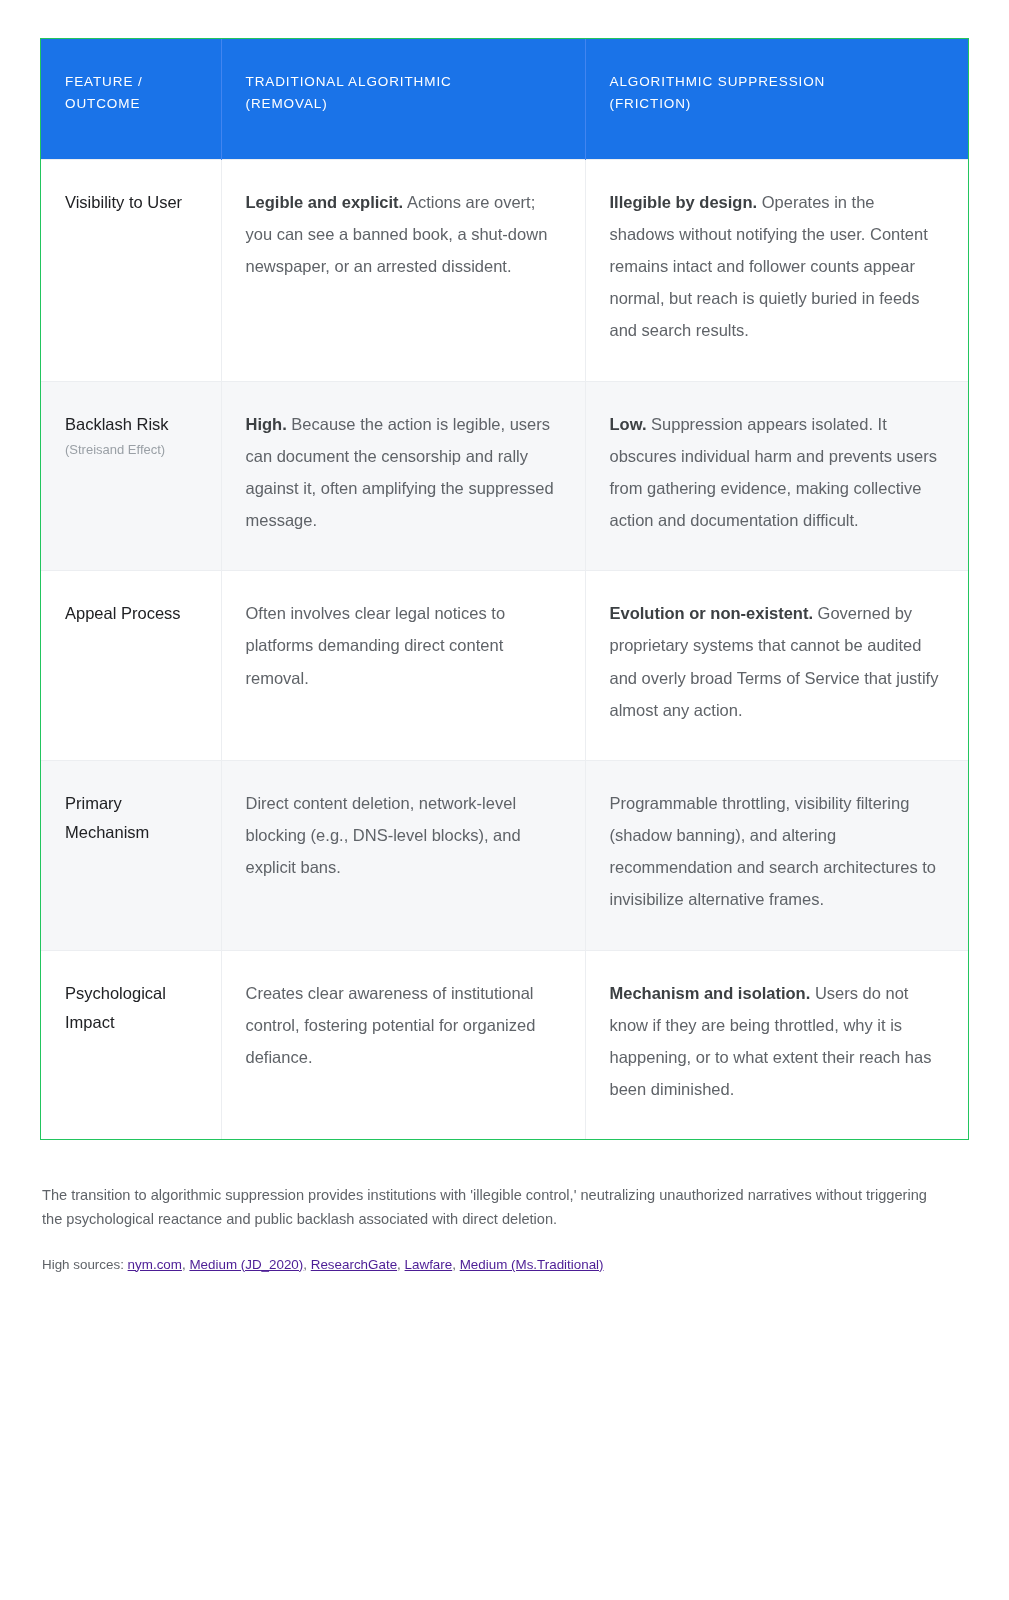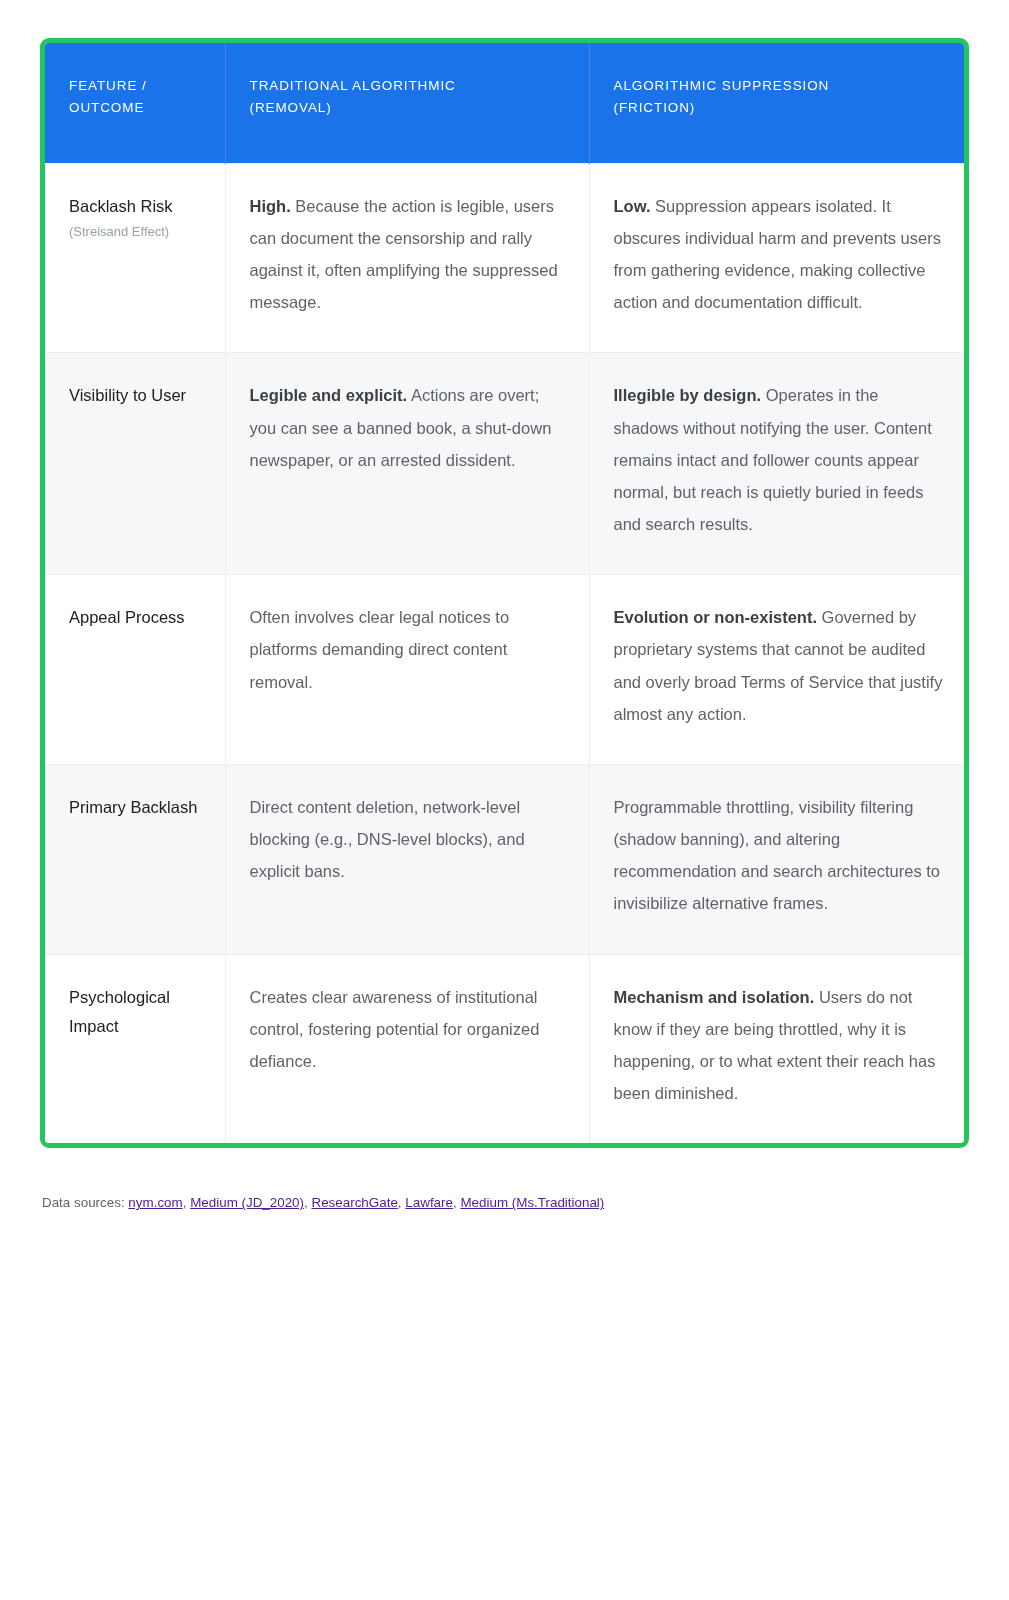--- a/index.html
+++ b/index.html
@@ -27,22 +27,22 @@
     line-height: 1.34;
     font-weight: 400;
     letter-spacing: -0.2px;
     color: #1b1b1b;
     margin: 0 0 52px 0;
     max-width: 800px;
   }
 
   
   .table-card {
-    border: 5px solid #22c55e;
-    border-radius: 9px;
+    border: 1px solid #22c55e;
+    border-radius: 0;
     overflow: hidden;
     background: #ffffff;
     box-shadow: 0 0 0 0 rgba(0,0,0,0);
   }
   table.compare {
     width: 100%;
     border-collapse: collapse;
     table-layout: fixed;
   }
   table.compare col.c1 { width: 180px; }
@@ -149,60 +149,60 @@
           <th>
             <span class="hdr-line">ALGORITHMIC SUPPRESSION
 (FRICTION)</span>
           </th>
         </tr>
       </thead>
       <tbody>
 
         <tr>
           <td class="feature">
+            <span class="feature-name">Visibility to User</span>
+
+          </td>
+          <td>
+            <span class="lead">Legible and explicit.</span><span class="cell-body"> Actions are overt; you can see a banned book, a shut-down newspaper, or an arrested dissident.</span>
+          </td>
+          <td>
+            <span class="lead">Illegible by design.</span><span class="cell-body"> Operates in the shadows without notifying the user. Content remains intact and follower counts appear normal, but reach is quietly buried in feeds and search results.</span>
+          </td>
+        </tr>
+
+        <tr>
+          <td class="feature">
             <span class="feature-name">Backlash Risk</span>
             <span class="feature-sub">(Streisand Effect)</span>
           </td>
           <td>
             <span class="lead">High.</span><span class="cell-body"> Because the action is legible, users can document the censorship and rally against it, often amplifying the suppressed message.</span>
           </td>
           <td>
             <span class="lead">Low.</span><span class="cell-body"> Suppression appears isolated. It obscures individual harm and prevents users from gathering evidence, making collective action and documentation difficult.</span>
           </td>
         </tr>
 
         <tr>
           <td class="feature">
-            <span class="feature-name">Visibility to User</span>
-
-          </td>
-          <td>
-            <span class="lead">Legible and explicit.</span><span class="cell-body"> Actions are overt; you can see a banned book, a shut-down newspaper, or an arrested dissident.</span>
-          </td>
-          <td>
-            <span class="lead">Illegible by design.</span><span class="cell-body"> Operates in the shadows without notifying the user. Content remains intact and follower counts appear normal, but reach is quietly buried in feeds and search results.</span>
-          </td>
-        </tr>
-
-        <tr>
-          <td class="feature">
             <span class="feature-name">Appeal Process</span>
 
           </td>
           <td>
             <span class="cell-body">Often involves clear legal notices to platforms demanding direct content removal.</span>
           </td>
           <td>
             <span class="lead">Evolution or non-existent.</span><span class="cell-body"> Governed by proprietary systems that cannot be audited and overly broad Terms of Service that justify almost any action.</span>
           </td>
         </tr>
 
         <tr>
           <td class="feature">
-            <span class="feature-name">Primary Backlash</span>
+            <span class="feature-name">Primary Mechanism</span>
 
           </td>
           <td>
             <span class="cell-body">Direct content deletion, network-level blocking (e.g., DNS-level blocks), and explicit bans.</span>
           </td>
           <td>
             <span class="cell-body">Programmable throttling, visibility filtering (shadow banning), and altering recommendation and search architectures to invisibilize alternative frames.</span>
           </td>
         </tr>
 
@@ -217,19 +217,20 @@
           <td>
             <span class="lead">Mechanism and isolation.</span><span class="cell-body"> Users do not know if they are being throttled, why it is happening, or to what extent their reach has been diminished.</span>
           </td>
         </tr>
 
       </tbody>
     </table>
   </div>
 
   <div class="footer">
+    <p class="footer-note">The transition to algorithmic suppression provides institutions with 'illegible control,' neutralizing unauthorized narratives without triggering the psychological reactance and public backlash associated with direct deletion.</p>
     <div class="sources">
-      <span>Data sources:</span>
+      <span>High sources:</span>
       <span id="sources-list"> <a href="#">nym.com</a><span class="sep">,</span> <a href="#">Medium (JD_2020)</a><span class="sep">,</span> <a href="#">ResearchGate</a><span class="sep">,</span> <a href="#">Lawfare</a><span class="sep">,</span> <a href="#">Medium (Ms.Traditional)</a></span>
     </div>
   </div>
 
 </div>
 
 </body></html>

